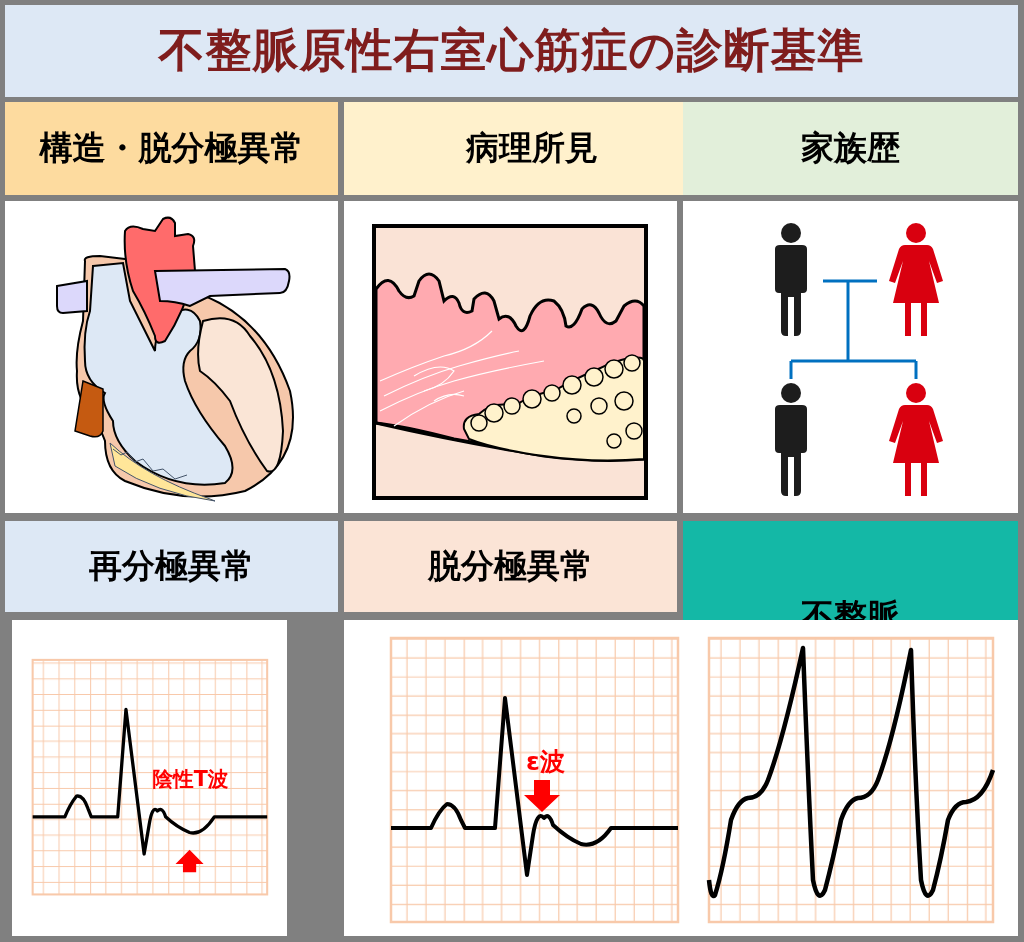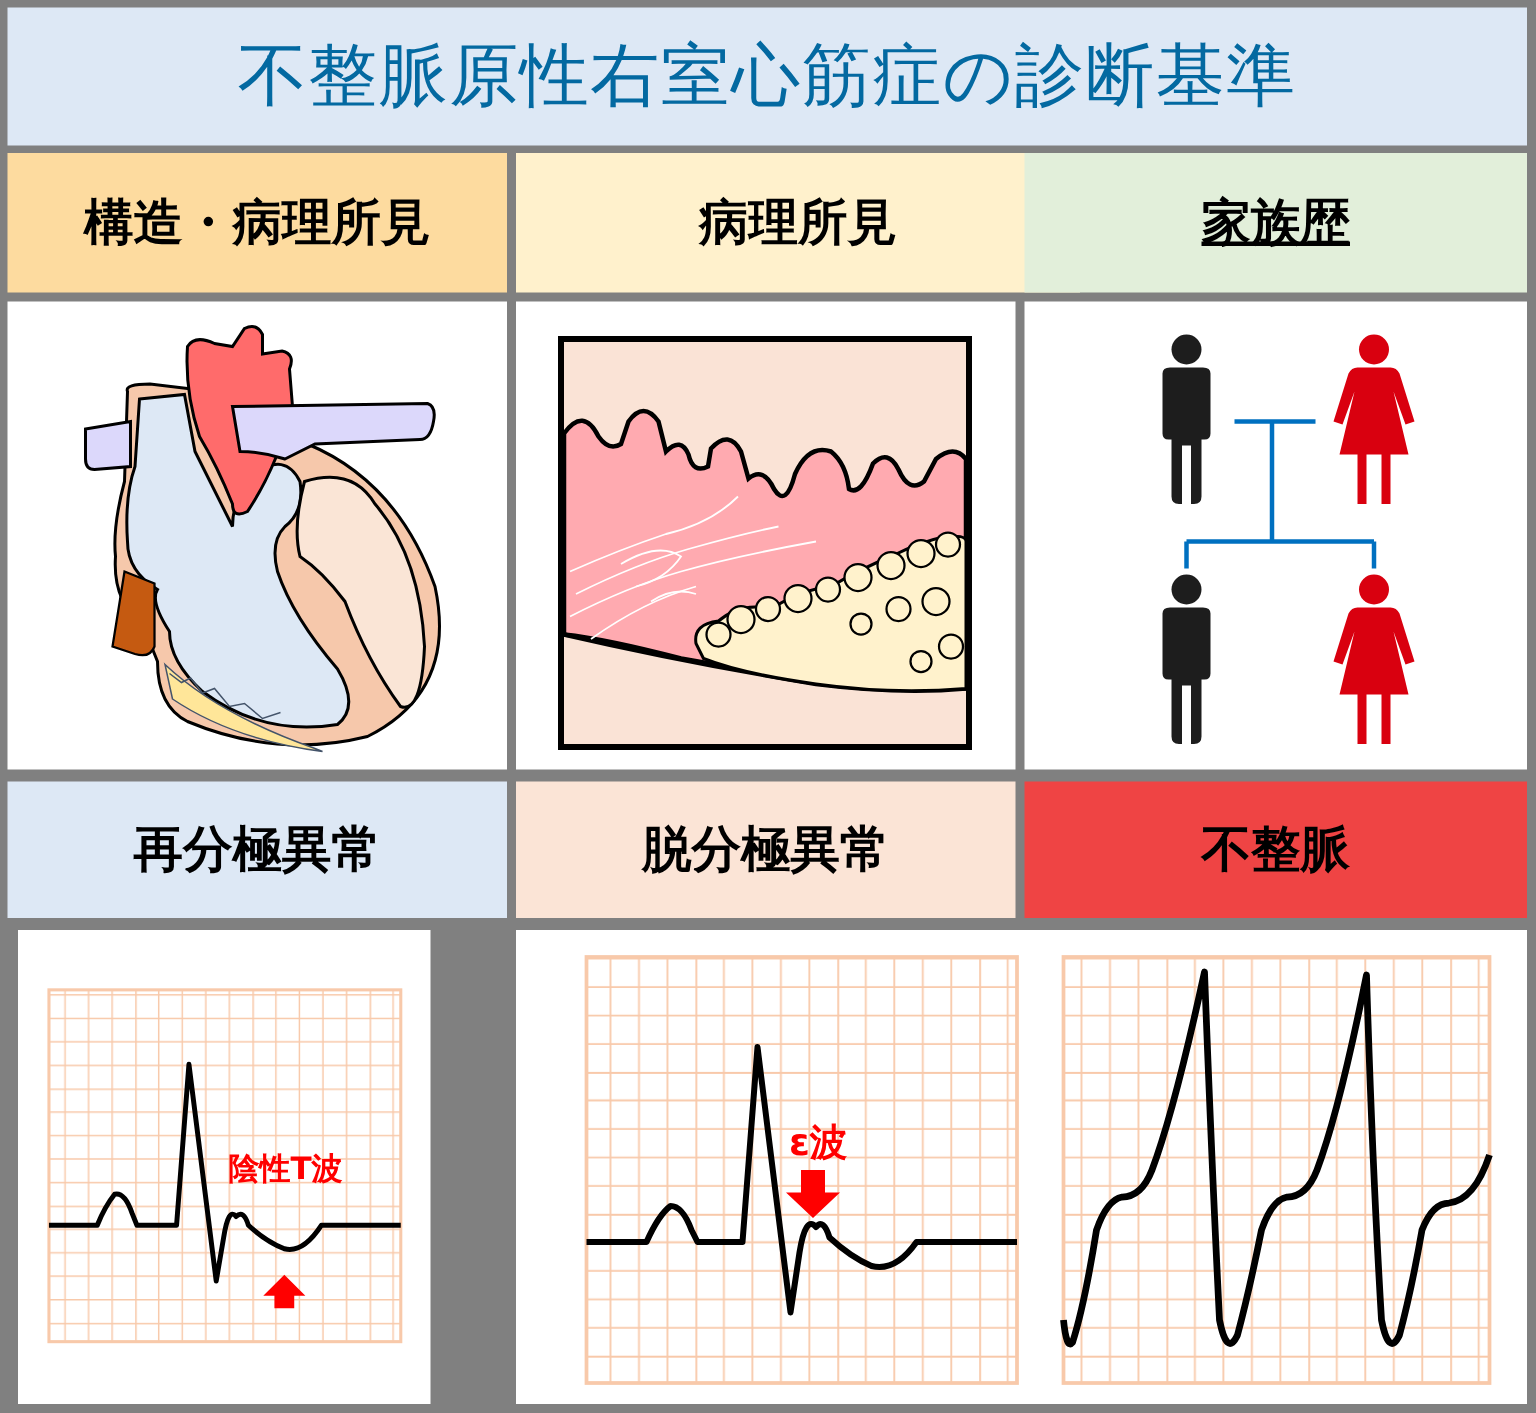--- a/index.html
+++ b/index.html
@@ -1,40 +1,40 @@
 <!DOCTYPE html>
 <html><head>
 <meta charset="utf-8">
 <style>
   html,body{margin:0;padding:0;background:#fff;}
   body{width:1024px;height:942px;position:relative;overflow:hidden;font-family:"DejaVu Sans",sans-serif;}
   .frame{position:absolute;left:0;top:0;width:1024px;height:942px;background:#808080;}
   .cell{position:absolute;box-sizing:border-box;display:flex;align-items:center;justify-content:center;}
   .title{left:5px;top:5px;width:1013px;height:92px;background:#dde8f5;}
-  .title span{font-size:46px;font-weight:normal;color:#0369a1;letter-spacing:1px;}
+  .title span{font-size:46px;font-weight:bold;color:#7f1d1d;letter-spacing:1px;}
   .hdr span{font-size:33px;font-weight:bold;color:#000;}
   .img{background:#fff;}
   svg{display:block;}
 </style>
 </head>
 <body>
 
 <div class="frame"></div>
 
 <div class="cell title">
   <span>不整脈原性右室心筋症の診断基準</span>
 </div>
 
 <div class="cell hdr" style="left:5px;top:102px;width:333px;height:93px;background:#fddb9f;">
-  <span>構造・病理所見</span>
+  <span>構造・脱分極異常</span>
 </div>
 <div class="cell hdr" style="left:344px;top:102px;width:376px;height:93px;background:#fff1cc;">
   <span>病理所見</span>
 </div>
-<div class="cell hdr" style="left:683px;top:102px;width:335px;height:93px;background:#e2efda;text-decoration:underline;">
+<div class="cell hdr" style="left:683px;top:102px;width:335px;height:93px;background:#e2efda;">
   <span>家族歴</span>
 </div>
 
 <div class="cell img" style="left:5px;top:201px;width:333px;height:312px;">
   <svg width="333" height="312" viewBox="0 0 333 312">
 
     <path d="M80 60 Q78 55 95 55 L120 58 Q150 55 200 95 Q260 120 285 190 Q300 260 240 290 Q180 305 120 280 Q100 270 100 240 L90 215 Q70 200 72 170 Q70 150 78 120 Z" fill="#f6c8ab" stroke="#000" stroke-width="2"></path>
 
     <path d="M88 65 L118 62 L125 100 Q140 130 150 150 Q150 130 165 115 Q185 100 195 120 Q198 140 185 150 Q175 160 180 180 Q190 210 220 245 Q235 270 220 282 Q170 290 130 260 Q108 240 108 220 Q95 200 100 192 Q80 180 80 160 Q78 130 85 110 Z" fill="#dde8f5" stroke="#000" stroke-width="2"></path>
 
@@ -115,21 +115,21 @@
     </g>
   </svg>
 </div>
 
 <div class="cell hdr" style="left:5px;top:521px;width:333px;height:91px;background:#dde8f5;text-align:right;">
   <span>再分極異常</span>
 </div>
 <div class="cell hdr" style="left:344px;top:521px;width:333px;height:91px;background:#fbe4d6;text-align:center;">
   <span>脱分極異常</span>
 </div>
-<div class="cell hdr" style="left:683px;top:521px;width:335px;height:91px;background:#ef4444;">
+<div class="cell hdr" style="left:683px;top:521px;width:335px;height:118px;background:#14b8a6;align-items:flex-end;">
   <span>不整脈</span>
 </div>
 
 <svg width="0" height="0" style="position:absolute">
   <defs>
     <pattern id="grid" x="0" y="0" width="94.6" height="94.6" patternUnits="userSpaceOnUse">
       <g stroke="#f8c9aa" stroke-width="1.2">
         <line x1="19" y1="0" x2="19" y2="94.6"></line>
           <line x1="38" y1="0" x2="38" y2="94.6"></line>
         <line x1="57" y1="0" x2="57" y2="94.6"></line>

